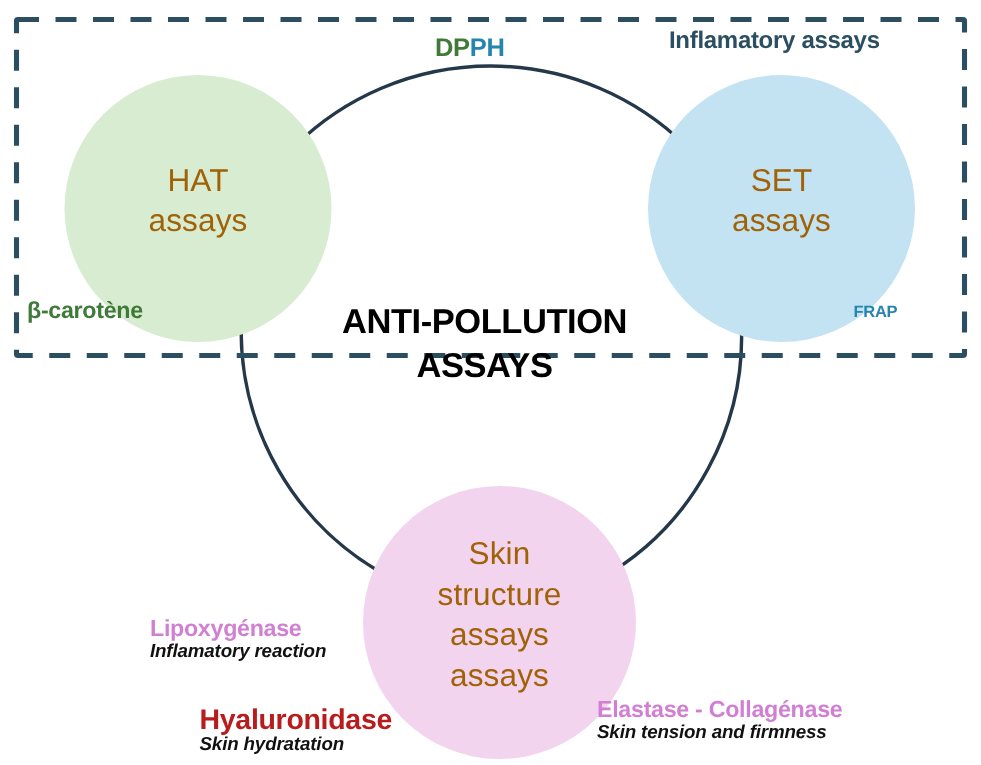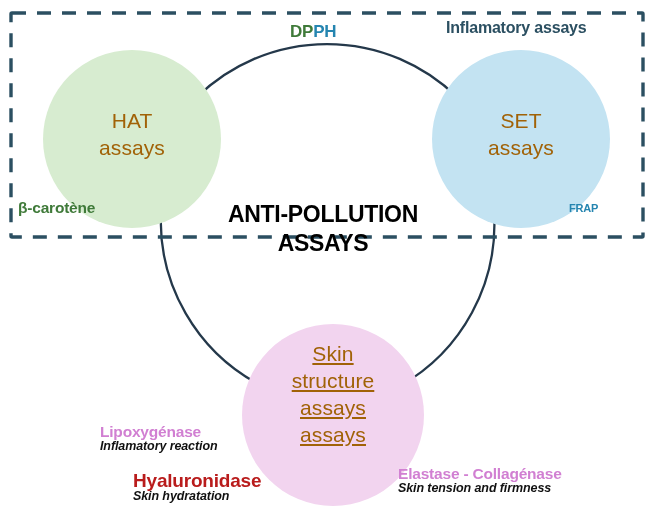--- a/index.html
+++ b/index.html
@@ -87,21 +87,21 @@
   <div class="circle-text" style="left:52px; top:108px; width:160px;">
     <div>HAT</div>
     <div>assays</div>
   </div>
 
   <div class="circle-text" style="left:441px; top:108px; width:160px;">
     <div>SET</div>
     <div>assays</div>
   </div>
 
-  <div class="circle-text" style="left:253px; top:341px; width:160px;text-decoration:underline;">
+  <div class="circle-text" style="left:253px; top:357px; width:160px;">
     <div>Skin</div>
     <div>structure</div>
     <div>assays</div>
     <div>assays</div>
   </div>
 
   <div class="center-title" style="left:183px; top:200px; width:280px;">
     <div>ANTI-POLLUTION</div>
     <div>ASSAYS</div>
   </div>
@@ -110,21 +110,21 @@
 
   <div class="lbl tag-bold" style="left:290px; top:23px; font-size:17px; letter-spacing:-0.2px;">
     <span style="color:#3f7a39;">DP</span><span style="color:#2585b0;">PH</span>
   </div>
 
   <div class="lbl tag-bold" style="left:18px; top:200px; font-size:15.5px; color:#3f7a39; letter-spacing:-0.2px;">β-carotène</div>
 
   <div class="lbl tag-bold" style="left:569px; top:203px; font-size:11px; color:#2585b0; letter-spacing:-0.2px;">FRAP</div>
 
   <div class="lbl" style="left:100px; top:412px;">
-    <div class="tag-bold" style="font-size:15.5px; color:#d17fd2; letter-spacing:-0.2px;margin-top:12px;">Lipoxygénase</div>
+    <div class="tag-bold" style="font-size:15.5px; color:#d17fd2; letter-spacing:-0.2px;">Lipoxygénase</div>
     <div class="sub-italic">Inflamatory reaction</div>
   </div>
 
   <div class="lbl" style="left:133px; top:471px;">
     <div class="tag-bold" style="font-size:19px; color:#b91c1c; letter-spacing:-0.2px;">Hyaluronidase</div>
     <div class="sub-italic">Skin hydratation</div>
   </div>
 
   <div class="lbl" style="left:398px; top:466px;">
     <div class="tag-bold" style="font-size:15.5px; color:#d17fd2; letter-spacing:-0.2px;">Elastase - Collagénase</div>

